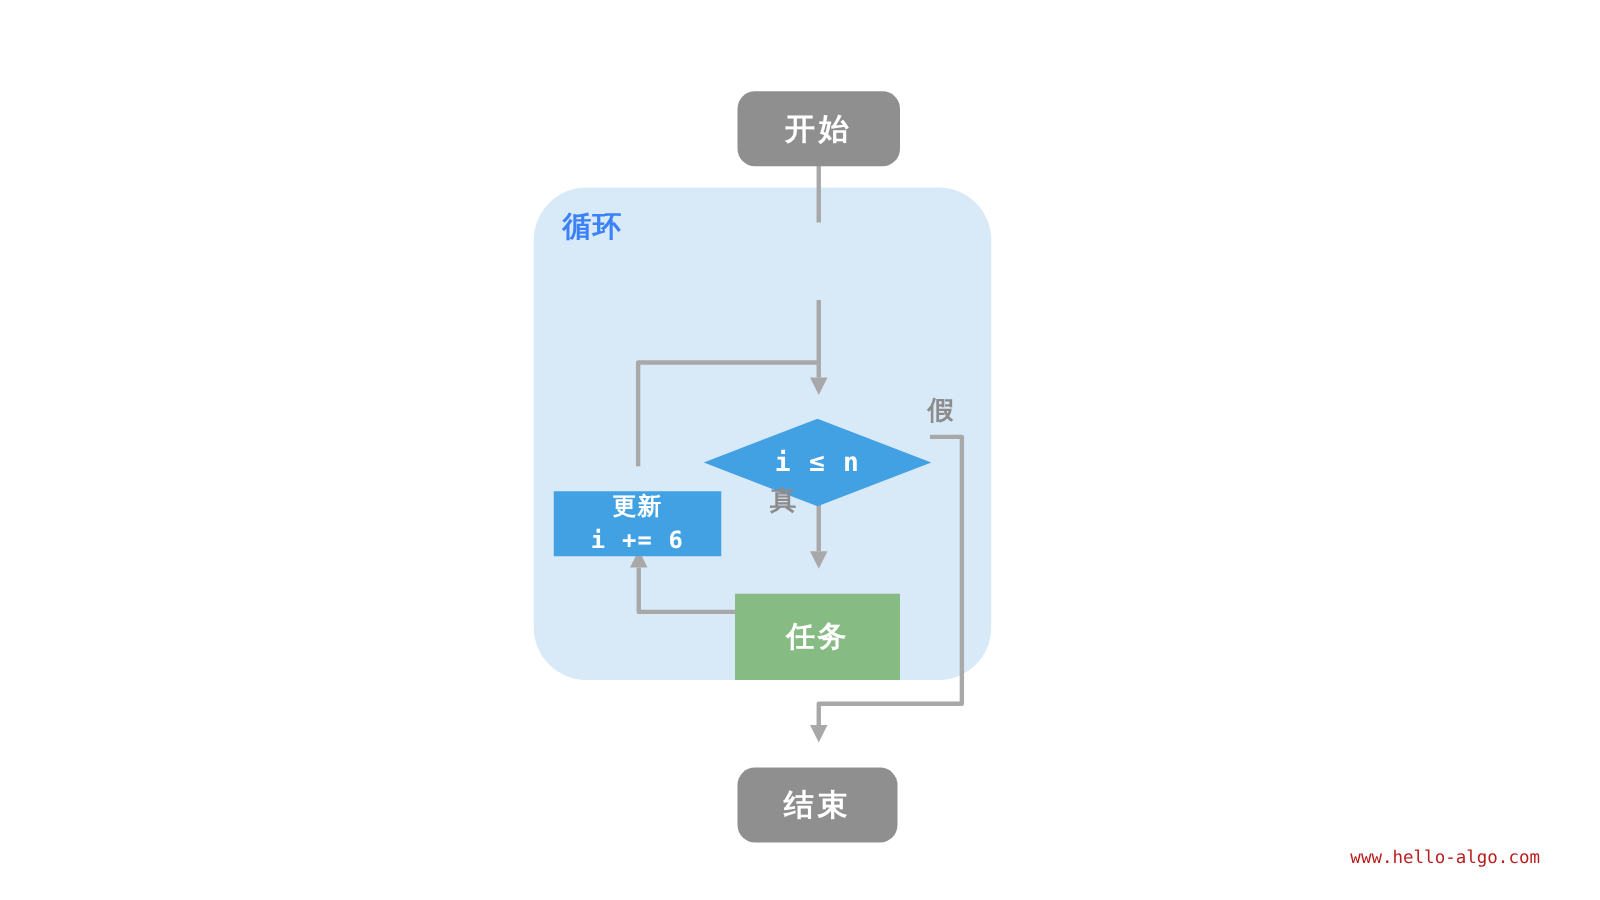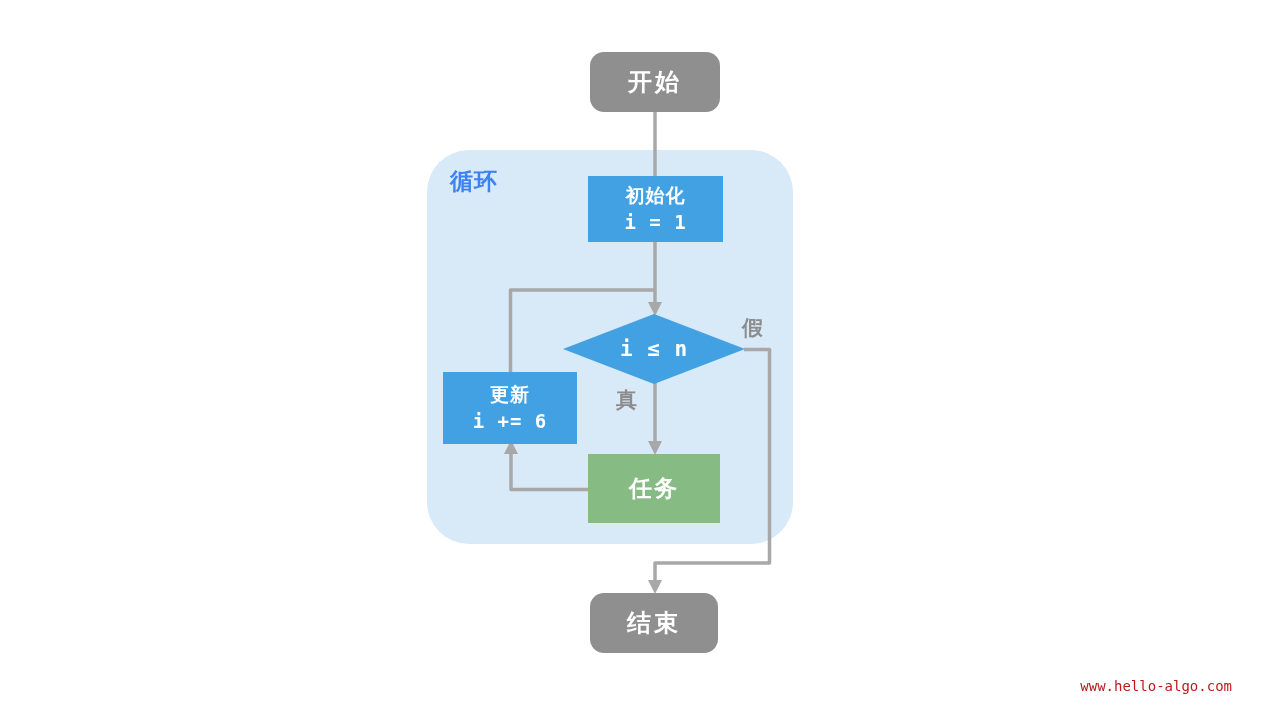--- a/index.html
+++ b/index.html
@@ -23,32 +23,32 @@
 
   
   svg.connectors { position: absolute; left: 0; top: 0; width: 1280px; height: 720px; }
   .edge { fill: none; stroke: #A8A8A8; stroke-width: 3.5; stroke-linejoin: round; }
   .arrowhead { fill: #A8A8A8; stroke: none; }
 
   
   .node {
     position: absolute; display: flex; flex-direction: column;
     align-items: center; justify-content: center;
-    color: #ffffff; text-align: center;
+    color: #ffffff; text-align: center; margin-top: 21px;
   }
   .terminal {
     background: #8F8F8F; border-radius: 14px;
     font-size: 24px; font-weight: 600; letter-spacing: 3px;
   }
   .process { background: #42A1E3; }
   .node-start { left: 590px; top: 52px; width: 130px; height: 60px; }
   .node-end   { left: 590px; top: 593px; width: 128px; height: 60px; }
 
   .node-init   { left: 588px; top: 176px; width: 135px; height: 66px; }
-  .node-update { left: 443px; top: 372px; width: 134px; height: 72px; }
+  .node-update { left: 443px; top: 372px; width: 134px; height: 52px; }
 
   .node-label { font-size: 19px; font-weight: 600; letter-spacing: 1px; line-height: 26px; }
   .node-code  {
     font-family: "DejaVu Sans Mono", "Liberation Mono", monospace;
     font-size: 19px; font-weight: 700; line-height: 26px; letter-spacing: 1px;
   }
 
   .node-condition {
     left: 563px; top: 314px; width: 182px; height: 70px;
     background: #42A1E3;
@@ -100,24 +100,20 @@
     <polygon class="arrowhead" points="504,454 518,454 511,440" fill="#A8A8A8"></polygon>
 
     <path class="edge" d="M744 349.5 L769.5 349.5 L769.5 563 L655 563 L655 580" stroke="#A8A8A8"></path>
     <polygon class="arrowhead" points="648,580 662,580 655,594" fill="#A8A8A8"></polygon>
   </svg>
 
   <div class="node terminal node-start">
     <span>开始</span>
   </div>
 
-  <div class="node process node-init">
-    <span class="node-label">初始化</span>
-    <span class="node-code">i = 1</span>
-  </div>
 
   <div class="node node-condition">
     <span class="node-code">i ≤ n</span>
   </div>
 
   <span class="edge-label edge-label-false">假</span>
   <span class="edge-label edge-label-true">真</span>
 
   <div class="node process node-update">
     <span class="node-label">更新</span>

